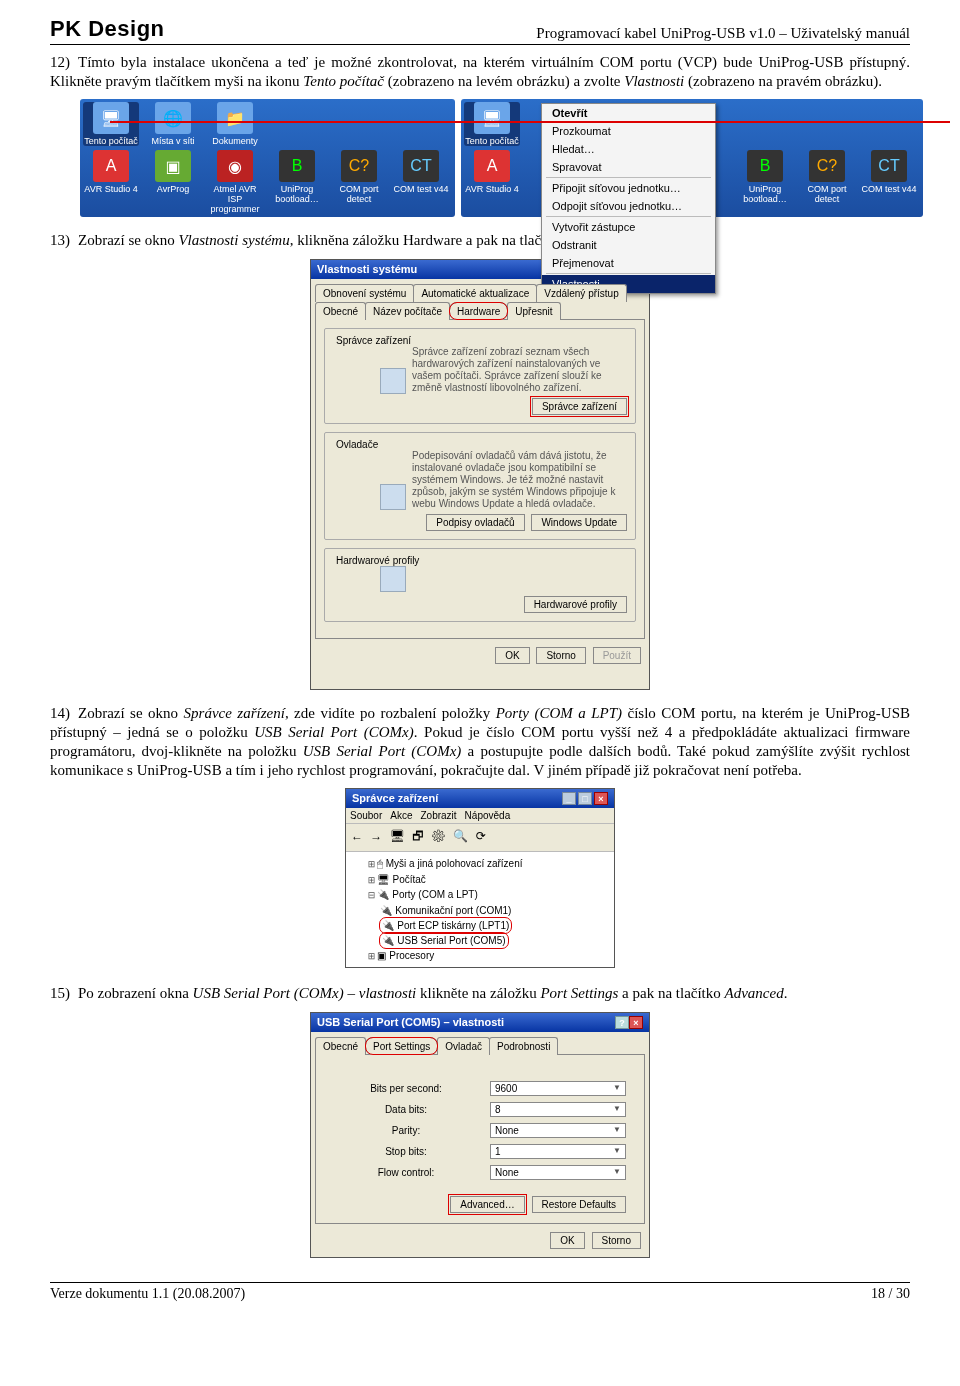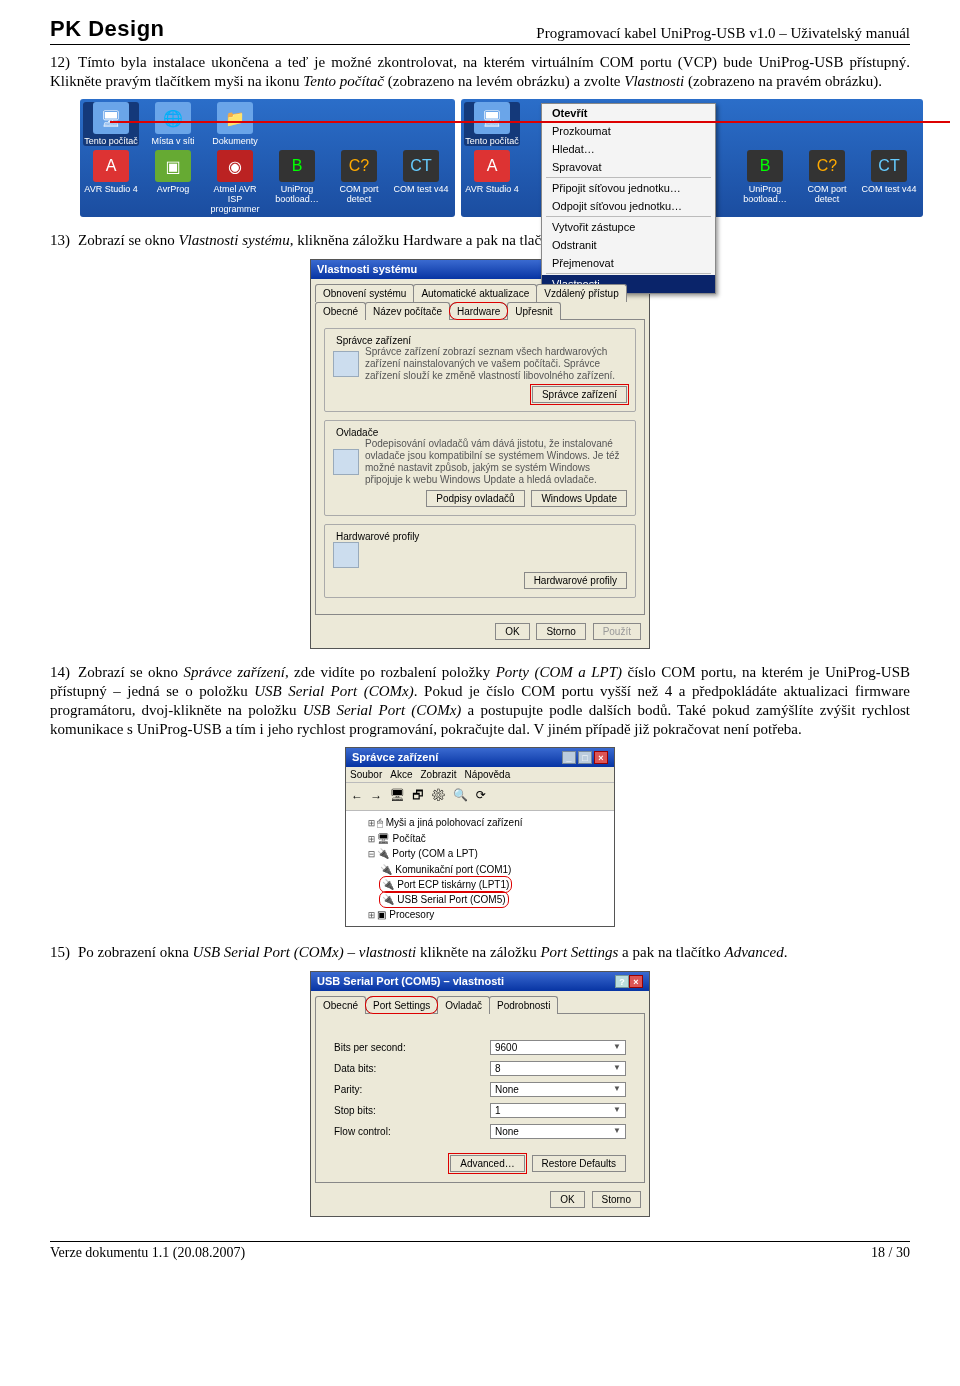--- a/index.html
+++ b/index.html
@@ -31,47 +31,47 @@
   .dlg .titlebar { background:linear-gradient(#3a6ad0,#0734a3); color:#fff; padding:3px 6px; font-weight:bold; font-size:11px; display:flex; justify-content:space-between; align-items:center; }
   .dlg .tclose { display:flex; gap:2px; }
   .dlg .tclose span { width:14px; height:13px; background:#d55; border:1px solid #900; color:#fff; font-size:9px; text-align:center; line-height:12px; }
   .dlg .tclose span.h { background:#bdd; border-color:#799; color:#223; }
   .tabs { display:flex; padding:4px 4px 0 4px; gap:0; font-size:10px; }
   .tab { padding:3px 7px; background:#ece9d8; border:1px solid #888; border-bottom:none; border-radius:3px 3px 0 0; margin-right:-1px; position:relative; top:1px;}
   .tab.red { outline:1.5px solid #d00; outline-offset:-1px; z-index:2; border-radius:8px; }
   .dlgbody { border:1px solid #888; margin:0 4px 4px 4px; padding:8px; background:#ece9d8; }
   .gbox { border:1px solid #aaa; border-radius:2px; padding:6px 8px 8px 8px; margin-bottom:8px; }
   .gbox .gl { font-size:10px; margin-top:-12px; background:#ece9d8; display:inline-block; padding:0 3px; }
-  .gbox .gtxt { display:flex; gap:6px; align-items:center; font-size:10px; color:#555; line-height:1.2; }
+  .gbox .gtxt { display:flex; gap:6px; align-items:flex-end; font-size:10px; color:#555; line-height:1.2;margin-left:47px; }
   .gico { width:26px; height:26px; background:#cde; border:1px solid #9ab; flex:0 0 26px; }
   .btnrow { text-align:right; margin-top:4px; }
   .wbtn { display:inline-block; background:#ece9d8; border:1px solid #888; padding:2px 9px; font-size:10px; margin-left:4px; }
   .wbtn.red { outline:1.5px solid #d00; outline-offset:1px; }
-  .dlgfoot { text-align:right; padding:4px 8px 8px 0; }
+  .dlgfoot { text-align:right; padding:4px 8px 25px 0; }
 
   
   .dm { width:270px; margin:4px auto 16px auto; background:#fff; border:1px solid #555; font-family: Tahoma, sans-serif; font-size:10px; }
   .dm .titlebar { background:linear-gradient(#3a6ad0,#0734a3); color:#fff; padding:3px 6px; font-weight:bold; font-size:11px; display:flex; justify-content:space-between;}
   .dm .tclose2 { display:flex; gap:2px; }
   .dm .tclose2 span { width:14px; height:13px; background:#bcd; border:1px solid #789; font-size:9px; text-align:center; line-height:12px; }
   .dm .tclose2 span.x { background:#d55; border-color:#900; color:#fff;}
   .dm .menubar { background:#ece9d8; padding:2px 4px; border-bottom:1px solid #bbb; }
   .dm .menubar span { margin-right:8px; }
   .dm .toolbar { background:#ece9d8; padding:3px 5px; border-bottom:1px solid #bbb; font-size:12px; letter-spacing:2px; }
   .dm .tree { padding:4px 6px; line-height:1.5; }
   .dm .tree .n1 { padding-left:14px; }
   .dm .tree .n2 { padding-left:28px; }
   .dm .tree .red { outline:1.5px solid #d00; outline-offset:0; display:inline-block; padding:0 2px; border-radius:6px;}
   .ti { display:inline-block; width:11px; text-align:center; font-size:9px; color:#555;}
 
   
   .ps { width:340px; margin:4px auto 10px auto; background:#ece9d8; border:1px solid #555; font-family: Tahoma, sans-serif; font-size:10px; }
   .ps .psbody { border:1px solid #888; margin:0 4px 4px 4px; padding:20px 18px 10px 18px; background:#ece9d8; }
   .fld { display:flex; align-items:center; margin:6px 0; }
-  .fld label { flex:1; text-align:left; padding-right:12px; font-size:10px; }
+  .fld label { flex:1; text-align:center; padding-right:12px; font-size:10px; }
   .fld .sel2 { width:136px; background:#fff; border:1px solid #888; padding:1px 4px; font-size:10px; display:flex; justify-content:space-between; }
   .fld .sel2 .ar { font-size:8px; color:#555; }
 
   .ftr { border-top:1.5px solid #000; margin-top:24px; padding-top:3px; display:flex; justify-content:space-between; font-size:14px; }
 </style>
 </head>
 <body>
 
 <div class="page">
   <div class="hdr">

